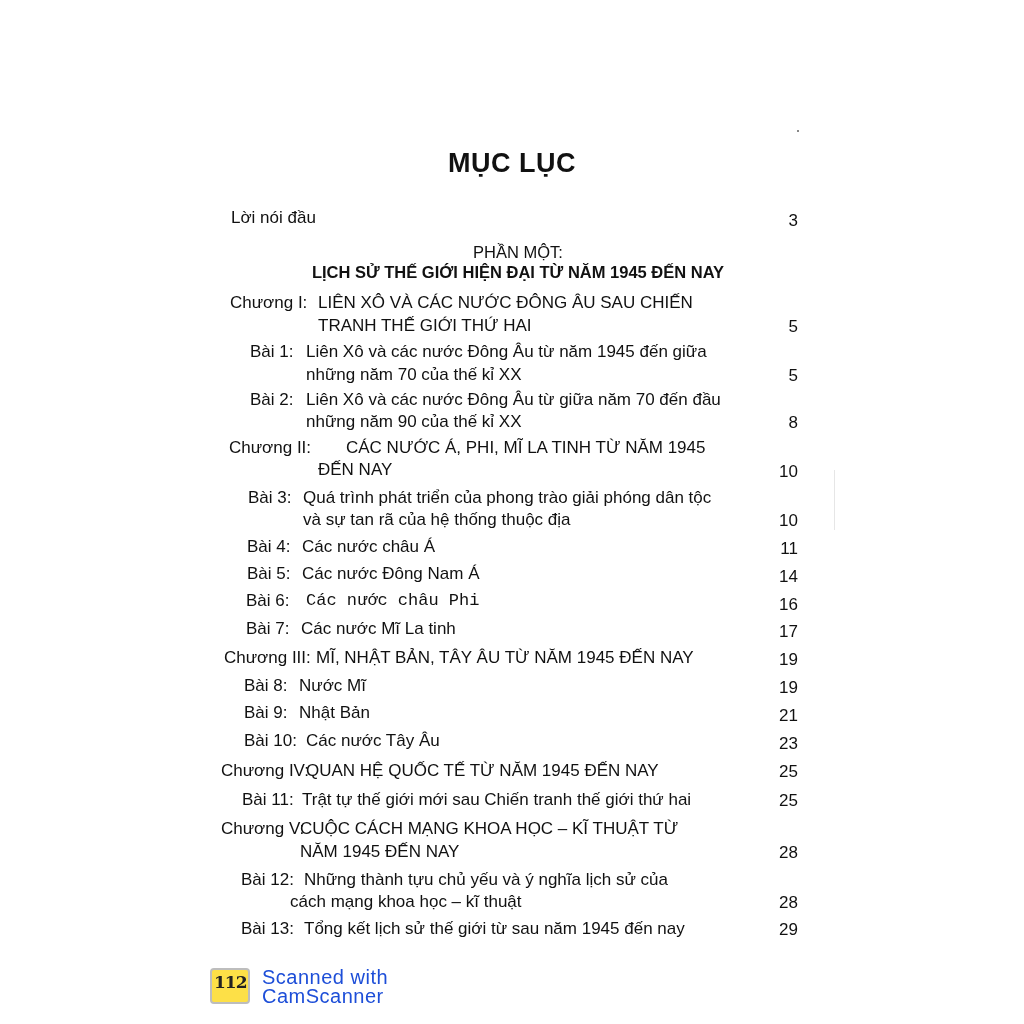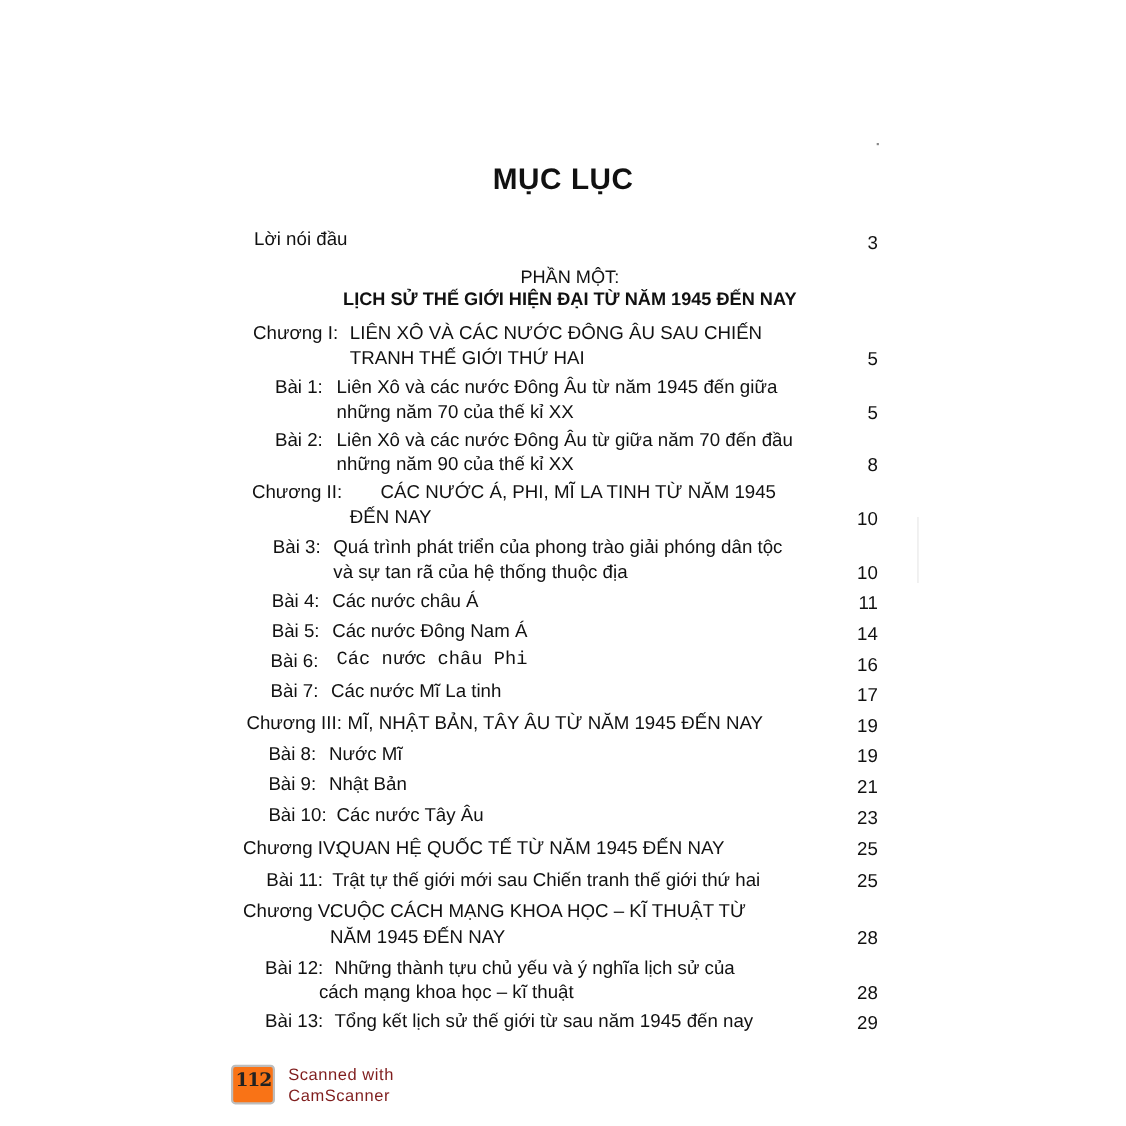--- a/index.html
+++ b/index.html
@@ -8,25 +8,25 @@
   .page { position:absolute; left:0; top:0; width:1024px; height:1024px; }
   .title { position:absolute; left:0; width:1024px; top:148px; text-align:center;
            font-size:27px; font-weight:bold; letter-spacing:0.5px; }
   .row { position:absolute; font-size:17px; line-height:22px; }
   .pg { position:absolute; left:760px; width:38px; text-align:right; font-size:17px; line-height:22px; }
   .center { position:absolute; left:0; width:1020px; text-align:center; font-size:16.5px; line-height:22px; }
   .bold { font-weight:bold; }
   .dot { position:absolute; left:797px; top:130px; width:2px; height:2px; background:#888; }
   .vline { position:absolute; left:834px; top:470px; width:1px; height:60px; background:#e6e6e6; }
   .footer { position:absolute; left:210px; top:966px; height:42px; }
-  .cs-badge { position:absolute; left:0; top:2px; width:40px; height:36px; background:#f97316;
+  .cs-badge { position:absolute; left:0; top:2px; width:40px; height:36px; background:#fde047;
               border-radius:4px; border:2px solid #bdbdbd; box-sizing:border-box; }
   .cs-badge span { position:absolute; left:2px; top:2px; font-family:"DejaVu Serif", serif;
               font-weight:bold; font-size:17px; color:#222; letter-spacing:-1px; }
-  .cs-text { position:absolute; left:52px; top:2px; font-size:15px; line-height:19px; color:#7f1d1d; letter-spacing:0.5px; white-space:nowrap; }
+  .cs-text { position:absolute; left:52px; top:2px; font-size:20px; line-height:19px; color:#1d4ed8; letter-spacing:0.5px; white-space:nowrap; }
 </style>
 </head>
 <body>
 
 <div class="page">
   <div class="dot"></div>
   <div class="vline"></div>
 
   <div class="title">MỤC LỤC</div>
 

